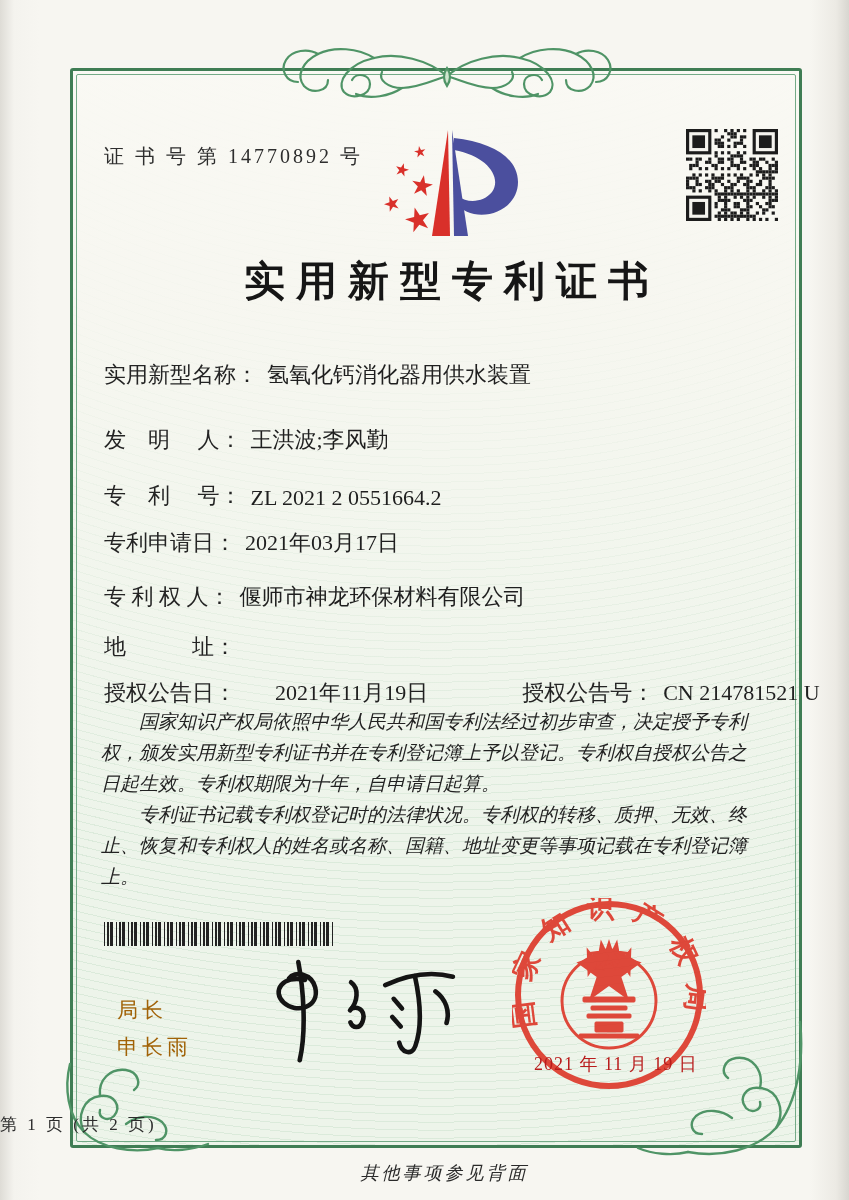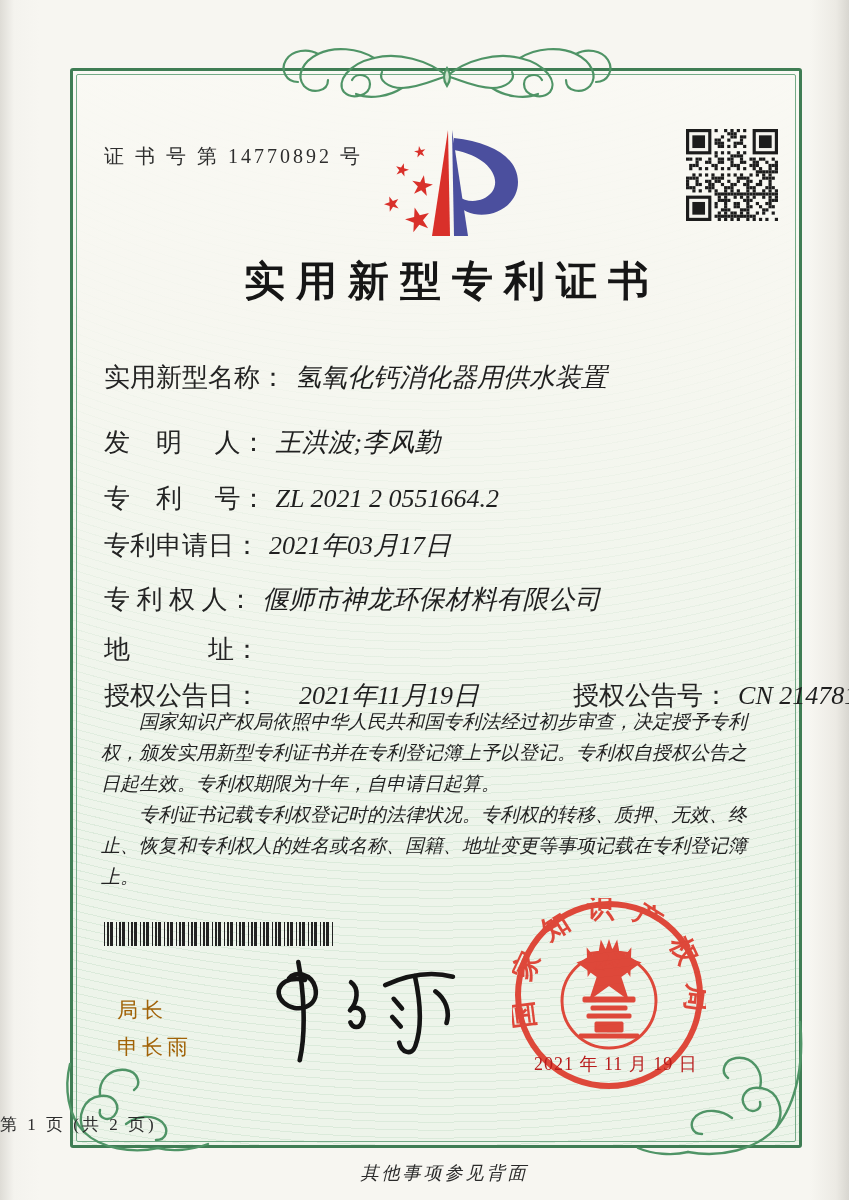--- a/index.html
+++ b/index.html
@@ -17,23 +17,23 @@
     background-image:
       linear-gradient(180deg,rgba(250,249,244,.97) 0%,rgba(248,247,241,.88) 22%,rgba(246,247,240,.55) 45%,rgba(255,255,255,0) 72%),
       repeating-radial-gradient(circle at 50% -60%,rgba(255,255,255,0) 0 7px,rgba(124,182,138,.16) 7px 8px);
     box-sizing:border-box;
   }
   .frame-inner{position:absolute;inset:3px;border:1px solid #74ab87;border-radius:2px;}
   .abs{position:absolute;}
   .cert-no{left:104px;top:143px;font-size:20px;letter-spacing:3px;color:#2e2e2e;}
   .title{left:0;right:0;top:254px;text-align:center;font-size:41px;font-weight:bold;
          letter-spacing:11px;color:#161616;text-indent:11px;margin-left:44px;}
-  .field-row{left:104px;width:660px;font-size:26px;display:flex;align-items:center;color:#262626;}
+  .field-row{left:104px;width:660px;font-size:22px;display:flex;align-items:flex-end;color:#262626;}
   .field-label{flex:0 0 auto;white-space:pre;color:#242424;}
-  .field-value{white-space:pre;margin-left:9px;color:#1f1f1f;font-style:italic;}
+  .field-value{white-space:pre;margin-left:9px;color:#1f1f1f;}
   .grant-row{display:flex;gap:30px;}
   .grant-no{margin-left:64px;display:flex;align-items:baseline;}
   .paragraphs{left:101px;top:706px;width:650px;font-size:19px;line-height:31px;
               font-style:italic;color:#222;}
   .paragraphs p{margin:0;text-indent:2em;}
   .signer{left:117px;top:992px;font-size:21px;letter-spacing:4px;color:#a16207;line-height:37px;}
   .seal-date{left:534px;top:1052px;font-size:18px;letter-spacing:1px;color:#b91c1c;}
   .page-no{left:0;right:0;top:1113px;text-align:left;font-size:17px;letter-spacing:3px;color:#2c2c2c;}
   .back-note{left:0;right:0;top:1161px;text-align:center;font-size:18px;font-style:italic;
              letter-spacing:3px;color:#2a2a2a;padding-left:40px;}

